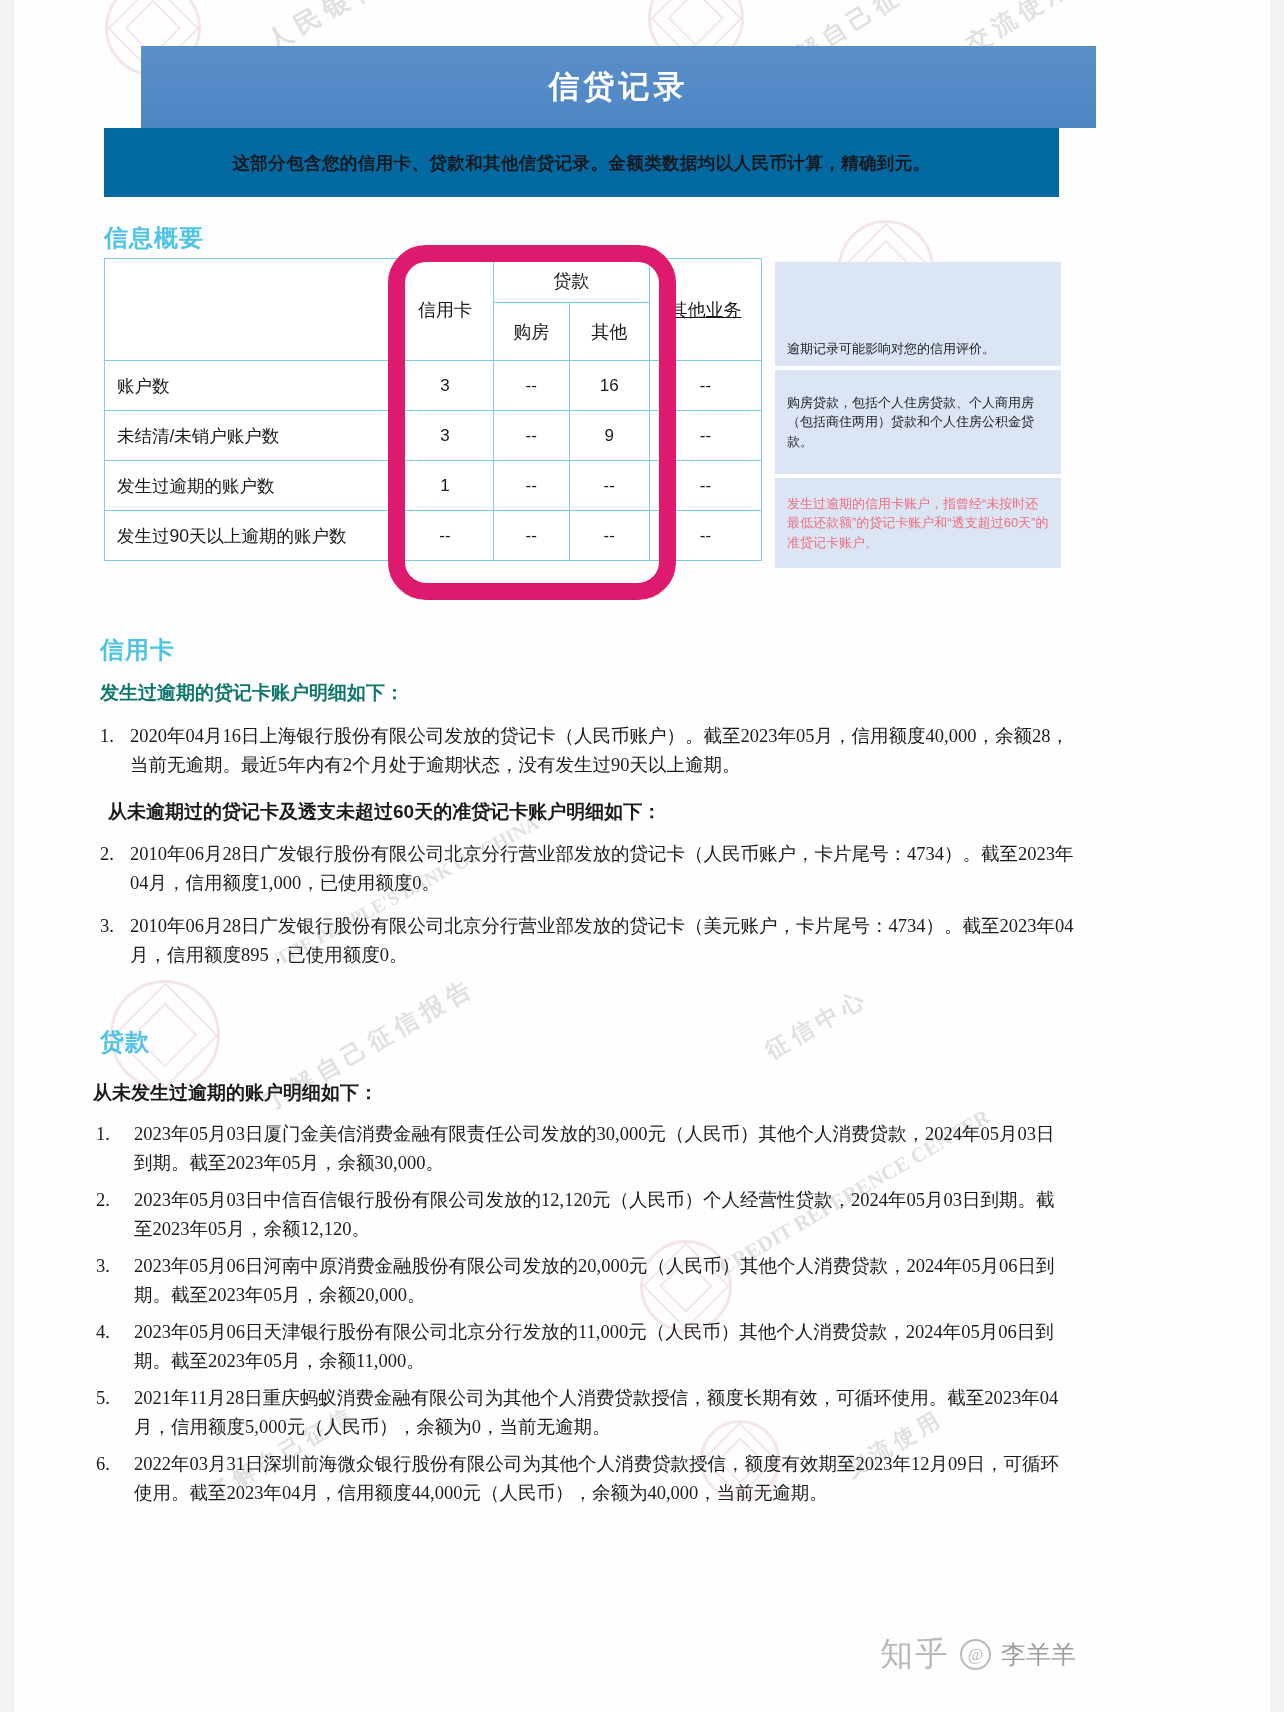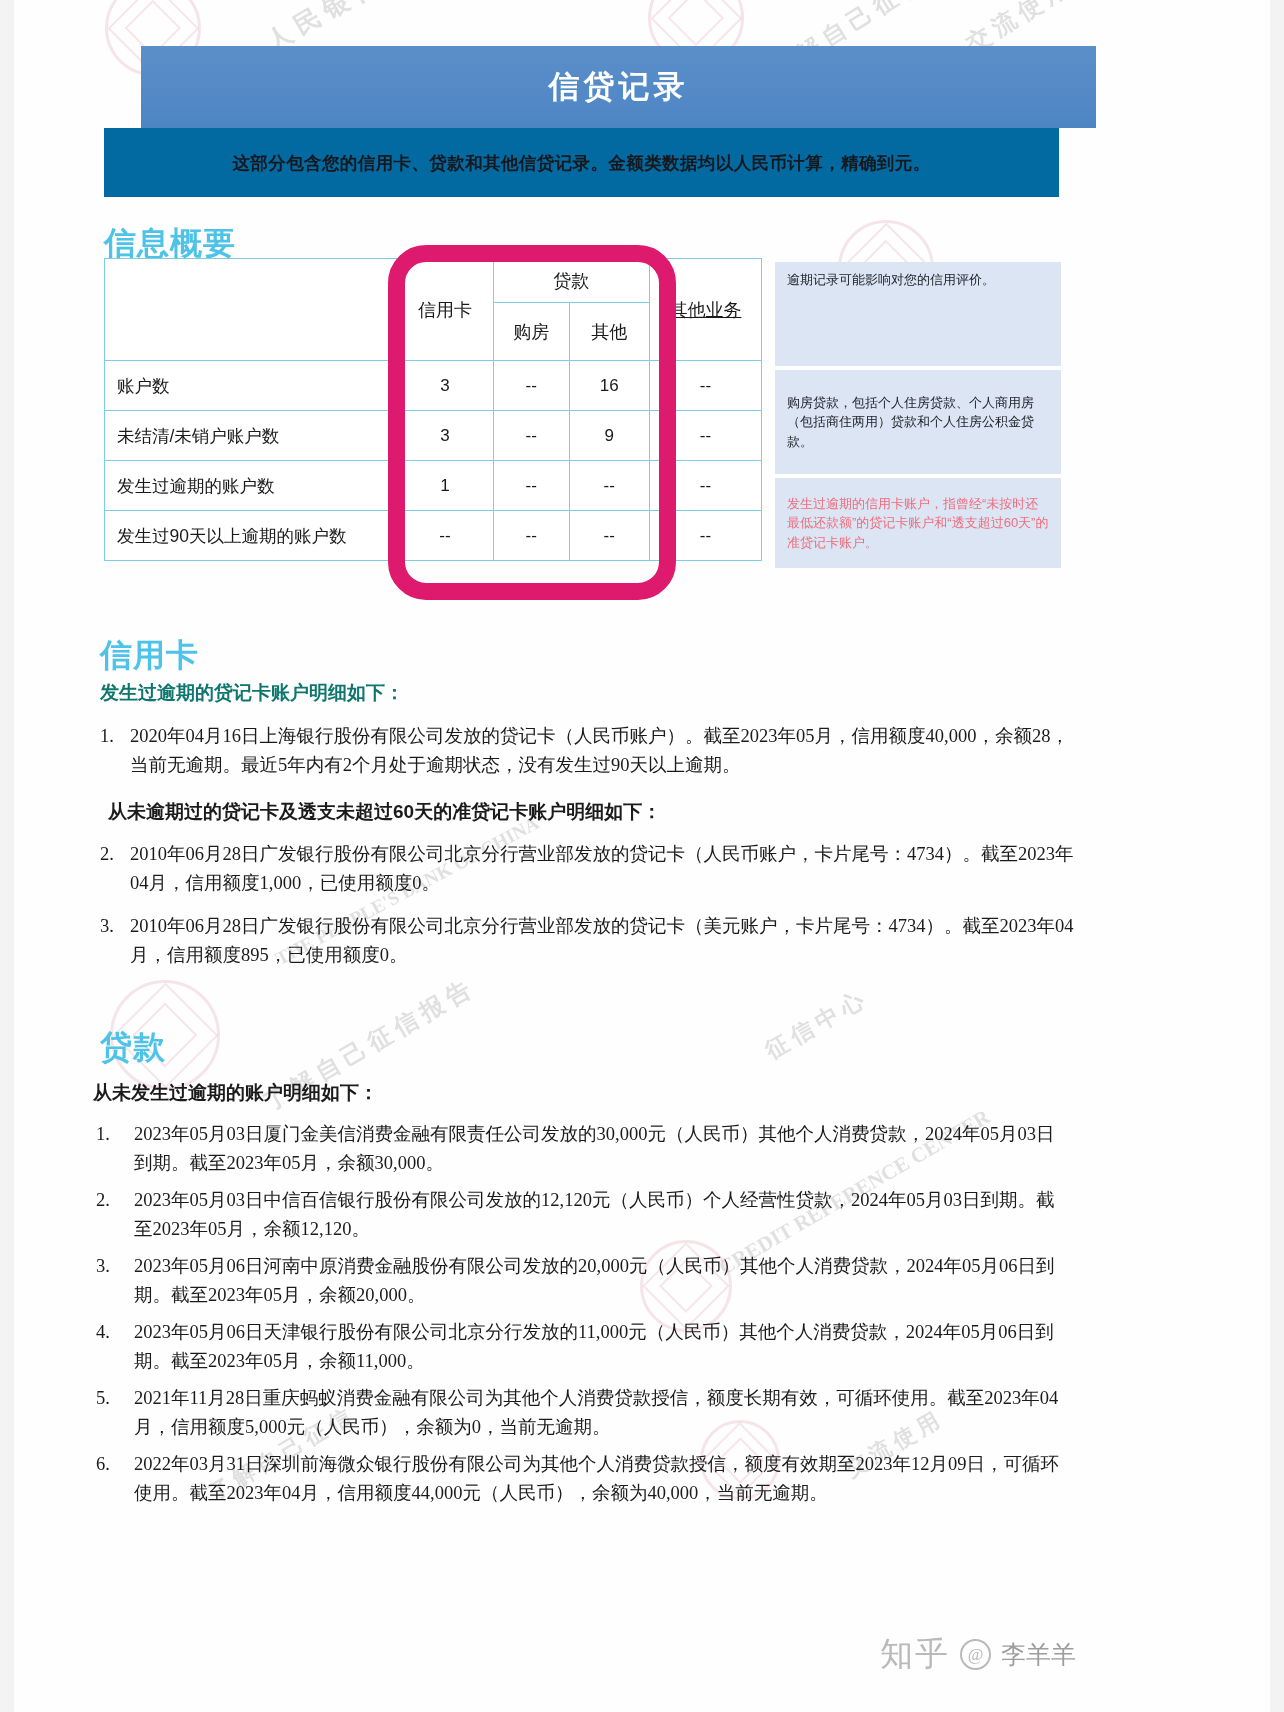--- a/index.html
+++ b/index.html
@@ -71,21 +71,21 @@
     color: #15181c;
     font-size: 17.5px;
     font-weight: 700;
     font-family: "Liberation Sans", sans-serif;
     letter-spacing: .4px;
   }
 
   .sec-head {
     position: absolute;
     color: #4ec3e8;
-    font-size: 32px;
+    font-size: 24px;
     font-weight: 700;
     font-family: "Liberation Sans", sans-serif;
     letter-spacing: 1px;
   }
   #sec-info { left: 104px; top: 222px; }
   #sec-card { left: 100px; top: 634px; }
   #sec-loan { left: 100px; top: 1026px; }
 
   
   .sum-table {
@@ -125,21 +125,21 @@
     position: absolute;
     left: 775px;
     width: 286px;
     background: #dbe5f4;
     color: #22262c;
     font-family: "Liberation Sans", sans-serif;
     font-size: 13px;
     line-height: 1.5;
     padding: 8px 10px 8px 12px;
   }
-  #note1 { top: 262px; height: 104px; display:flex; align-items:flex-start; }
+  #note1 { top: 262px; height: 104px; display:flex; align-items:flex-end; }
   #note2 { top: 370px; height: 104px; display:flex; align-items:center; }
   #note3 { top: 478px; height: 90px; display:flex; align-items:center; color:#ef6d7d; }
 
   
   .highlight {
     position: absolute;
     left: 388px; top: 245px;
     width: 288px; height: 355px;
     border: 17px solid #dd1a6e;
     border-radius: 38px;

